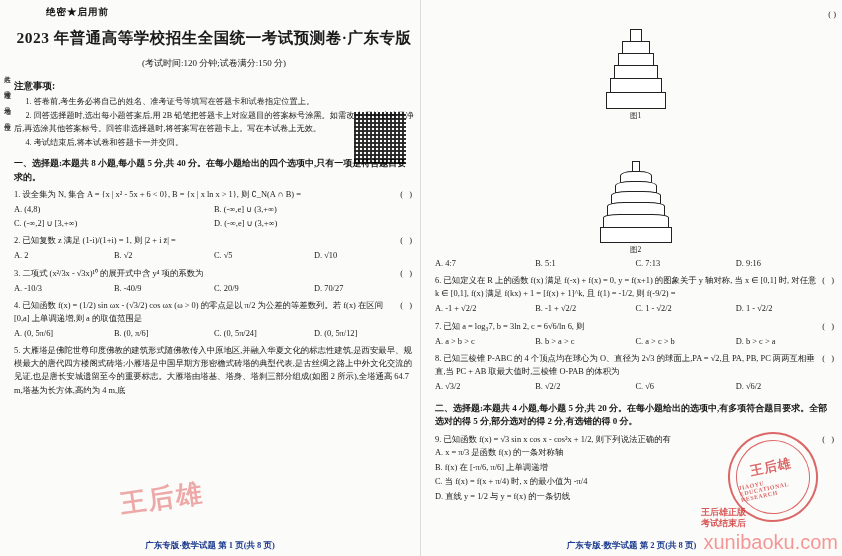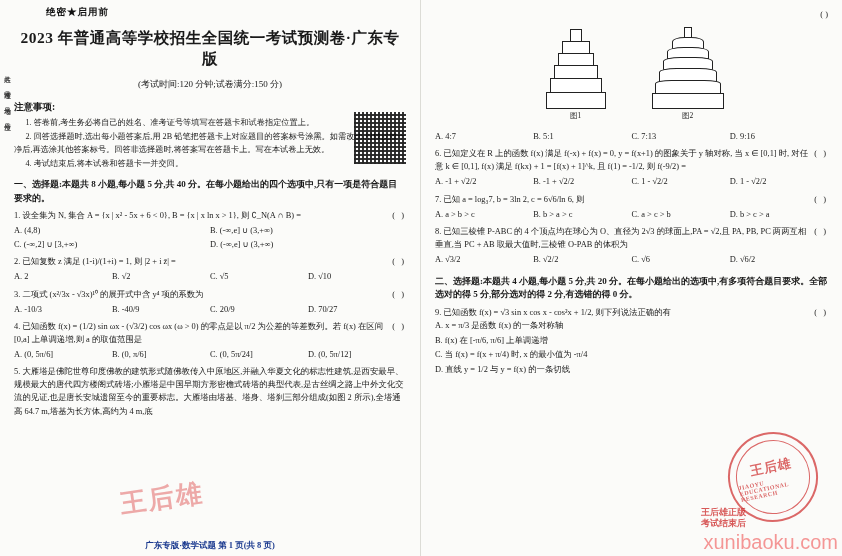--- a/index.html
+++ b/index.html
@@ -12,21 +12,21 @@
     position:relative;
   }
   .page{
     position:absolute;inset:0;
     display:flex;
     background:#fbfbf9;
   }
   .col{
     position:relative;
     box-sizing:border-box;
-    padding:10px 14px 0 14px;
+    padding:10px 6px 0 14px;
     overflow:hidden;
   }
   .col-left{width:421px;border-right:1px solid #dcdcd6;}
   .col-right{width:421px;}
   .seal{
     position:absolute;top:6px;left:46px;
     font-size:9.5px;font-weight:bold;letter-spacing:1px;color:#111;
   }
   .sidebar-marks{
     position:absolute;left:3px;top:70px;
@@ -60,21 +60,21 @@
     background-blend-mode:multiply;
     opacity:.85;
   }
   .sec-h{font-size:9px;font-weight:bold;line-height:1.5;margin:8px 0 4px 0;}
   .q{font-size:8.4px;line-height:1.55;margin:4px 0;position:relative;}
   .q .stem{display:block;}
   .opts{display:flex;flex-wrap:wrap;font-size:8.4px;margin:2px 0 0 0;}
   .opts span{width:50%;line-height:1.6;}
   .opts.four span{width:25%;}
   .paren{float:right;font-size:8.4px;letter-spacing:2px;}
-  .figs{display:flex;justify-content:center;gap:38px;margin:6px 0 9px 0;}
+  .figs{display:flex;justify-content:center;gap:38px;margin:6px 0 2px 0;flex-direction:column;}
   .fig{text-align:center;font-size:7.5px;}
   .pagoda{
     width:74px;height:86px;position:relative;margin:0 auto;
   }
   .pagoda i{
     position:absolute;left:50%;transform:translateX(-50%);
     border:1px solid #222;background:#fff;display:block;
   }
   .footer{
     position:absolute;bottom:4px;left:0;right:0;
@@ -282,14 +282,15 @@
       </div>
     </div>
 
     <div class="wm-red-small">
       <div>王后雄正版</div>
       <div>考试结束后</div>
     </div>
 
     <div class="wm-right">xunibaoku.com</div>
 
+    <div class="footer">广东专版·数学试题    第 2 页(共 8 页)</div>
   </div>
 </div>
 
 </body></html>

